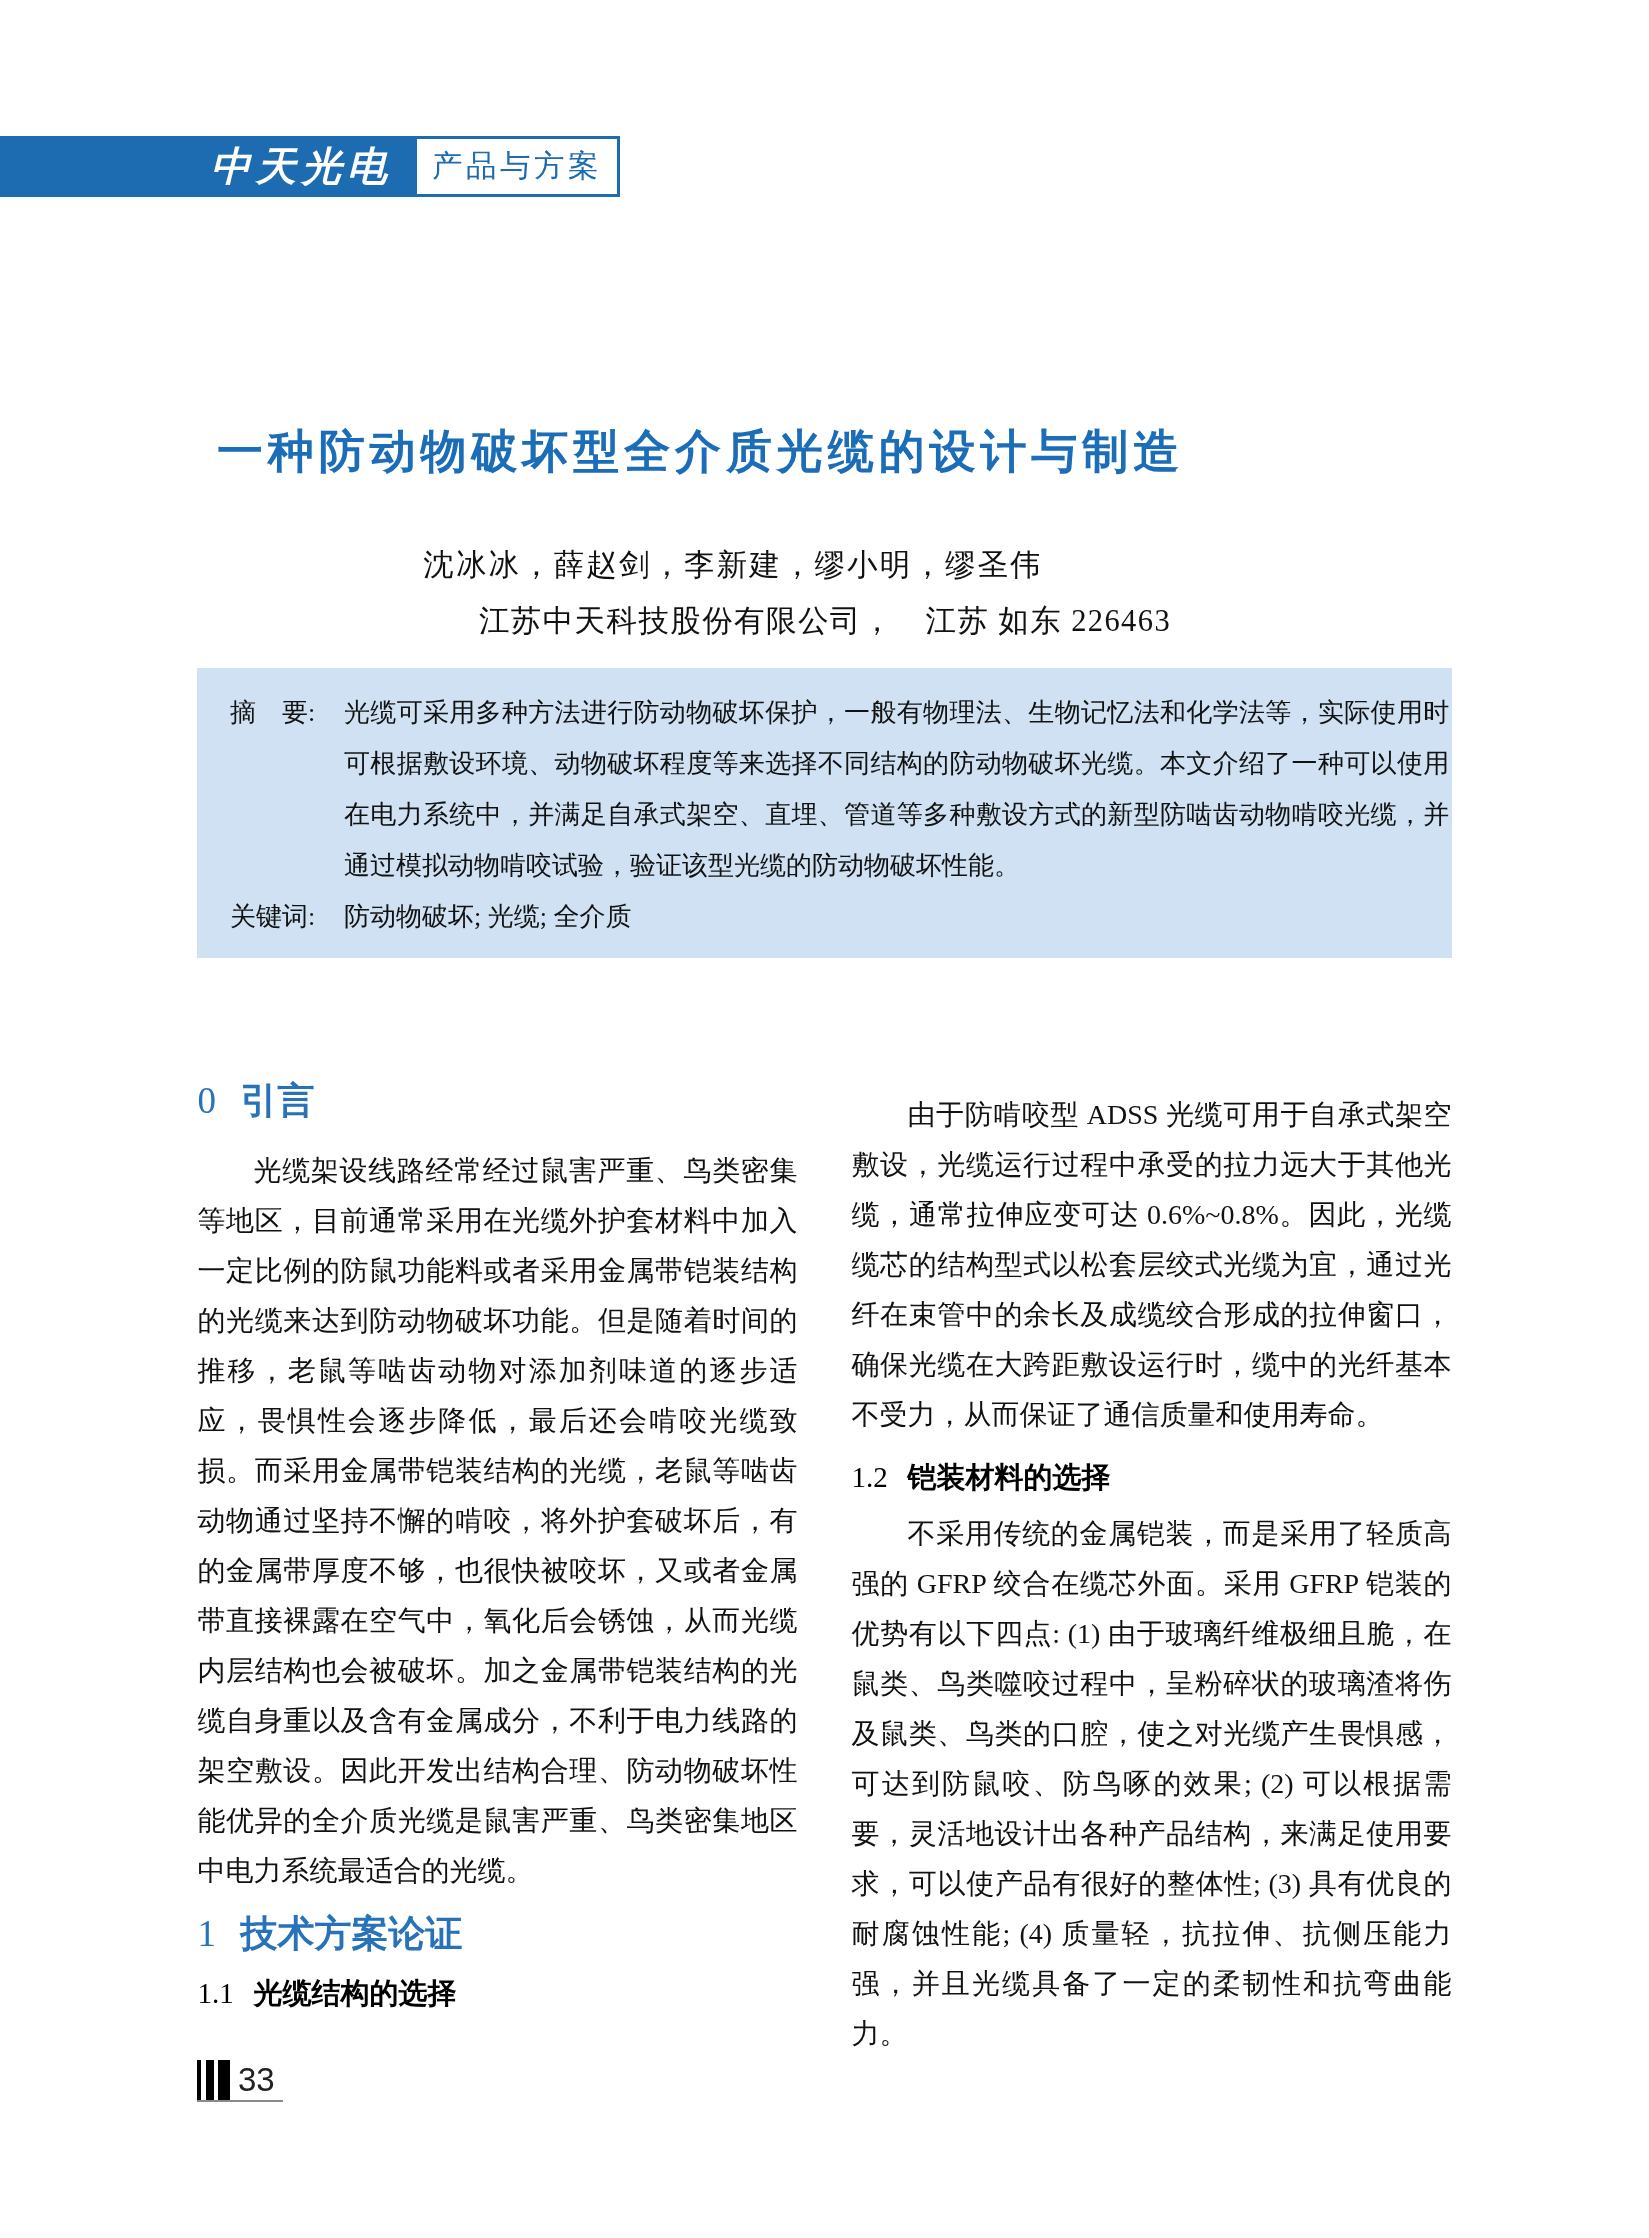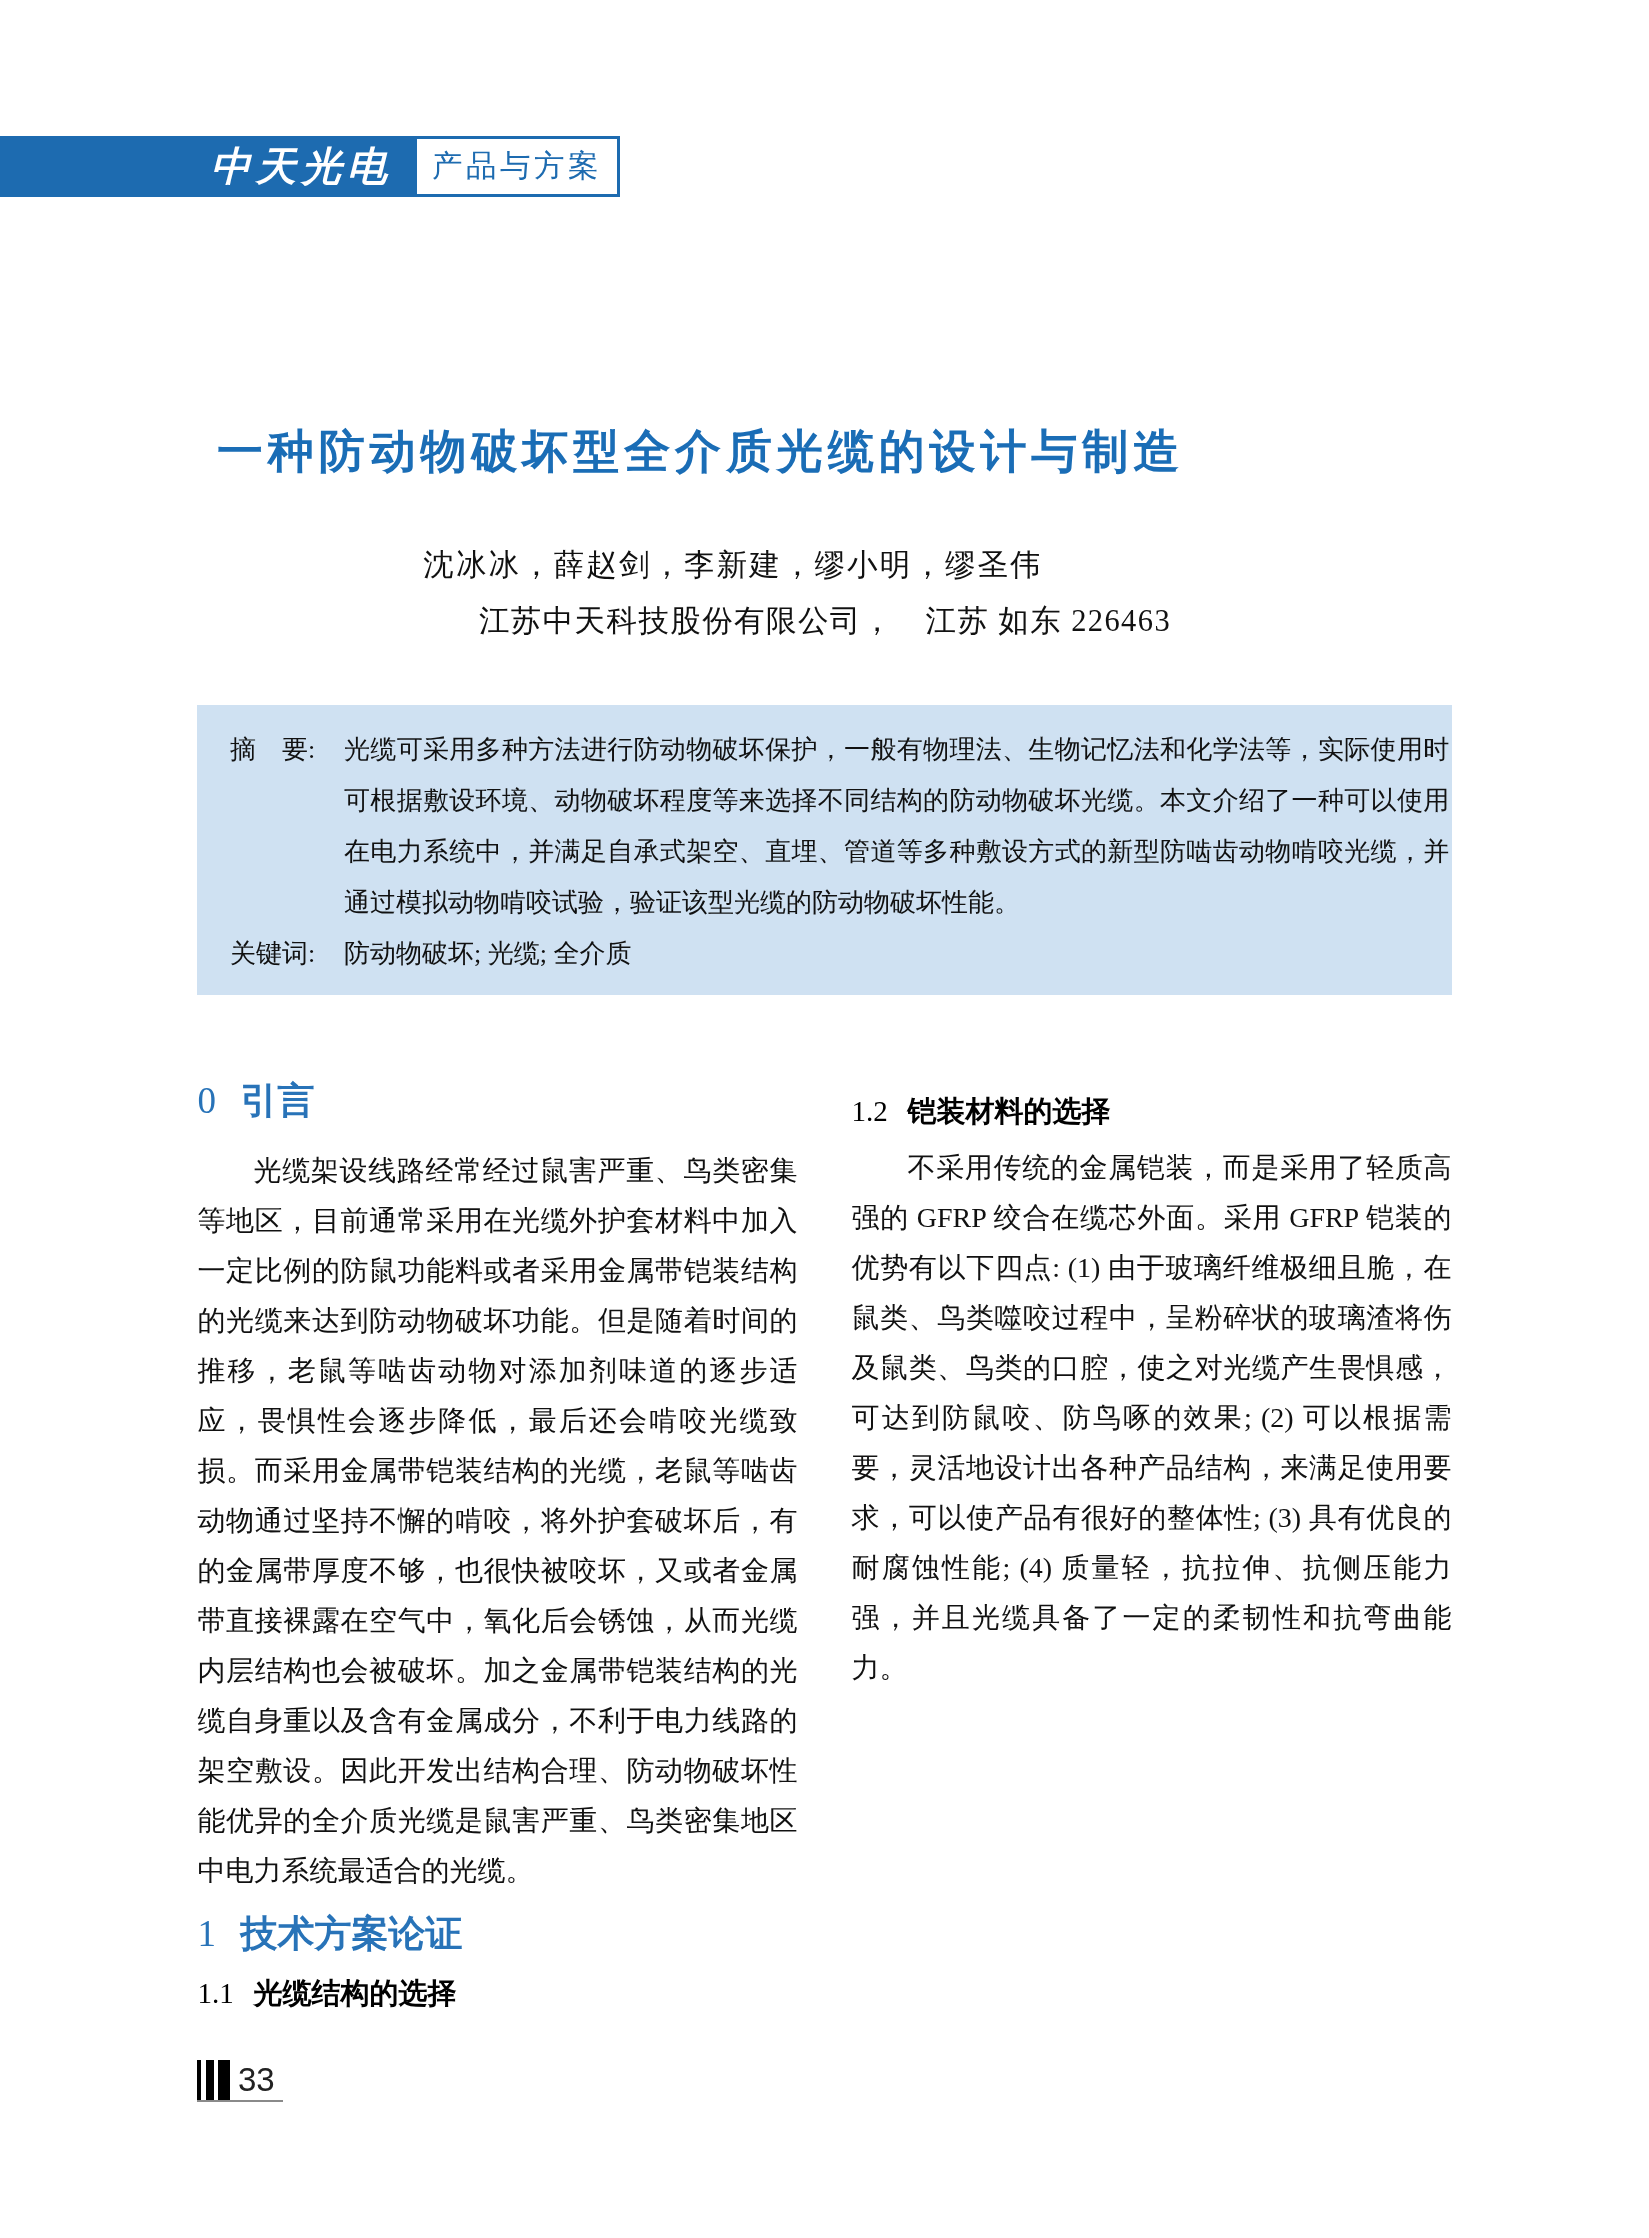--- a/index.html
+++ b/index.html
@@ -73,21 +73,21 @@
     position: absolute;
     left: 0; top: 601px;
     width: 1650px;
     text-align: center;
     font-size: 30.5px;
     letter-spacing: 1.4px;
   }
   
   .abstract {
     position: absolute;
-    left: 197px; top: 705px;
+    left: 197px; top: 668px;
     width: 1255px;
     box-sizing: border-box;
     background: var(--abstract-bg, #cfe1f2);
     padding: 19.4px 2.8px 15.2px 33px;
   }
   .abs-row { display: flex; }
   .abs-label {
     flex: none;
     width: 114px;
     font-size: 26px;
@@ -206,20 +206,21 @@
         <span class="hnum">1</span>
         <span class="htxt">技术方案论证</span>
       </div>
       <div class="h2">
         <span class="hnum">1.1</span>
         <span class="htxt">光缆结构的选择</span>
       </div>
     </div>
 
     <div class="col">
+      <p class="body-p p-first">由于防啃咬型 ADSS 光缆可用于自承式架空敷设，光缆运行过程中承受的拉力远大于其他光缆，通常拉伸应变可达 0.6%~0.8%。因此，光缆缆芯的结构型式以松套层绞式光缆为宜，通过光纤在束管中的余长及成缆绞合形成的拉伸窗口，确保光缆在大跨距敷设运行时，缆中的光纤基本不受力，从而保证了通信质量和使用寿命。</p>
       <div class="h2 h2-right">
         <span class="hnum">1.2</span>
         <span class="htxt">铠装材料的选择</span>
       </div>
       <p class="body-p p-after-h2">不采用传统的金属铠装，而是采用了轻质高强的 GFRP 绞合在缆芯外面。采用 GFRP 铠装的优势有以下四点: (1) 由于玻璃纤维极细且脆，在鼠类、鸟类噬咬过程中，呈粉碎状的玻璃渣将伤及鼠类、鸟类的口腔，使之对光缆产生畏惧感，可达到防鼠咬、防鸟啄的效果; (2) 可以根据需要，灵活地设计出各种产品结构，来满足使用要求，可以使产品有很好的整体性; (3) 具有优良的耐腐蚀性能; (4) 质量轻，抗拉伸、抗侧压能力强，并且光缆具备了一定的柔韧性和抗弯曲能力。</p>
     </div>
 
   </div>
 
   <div class="bars">

